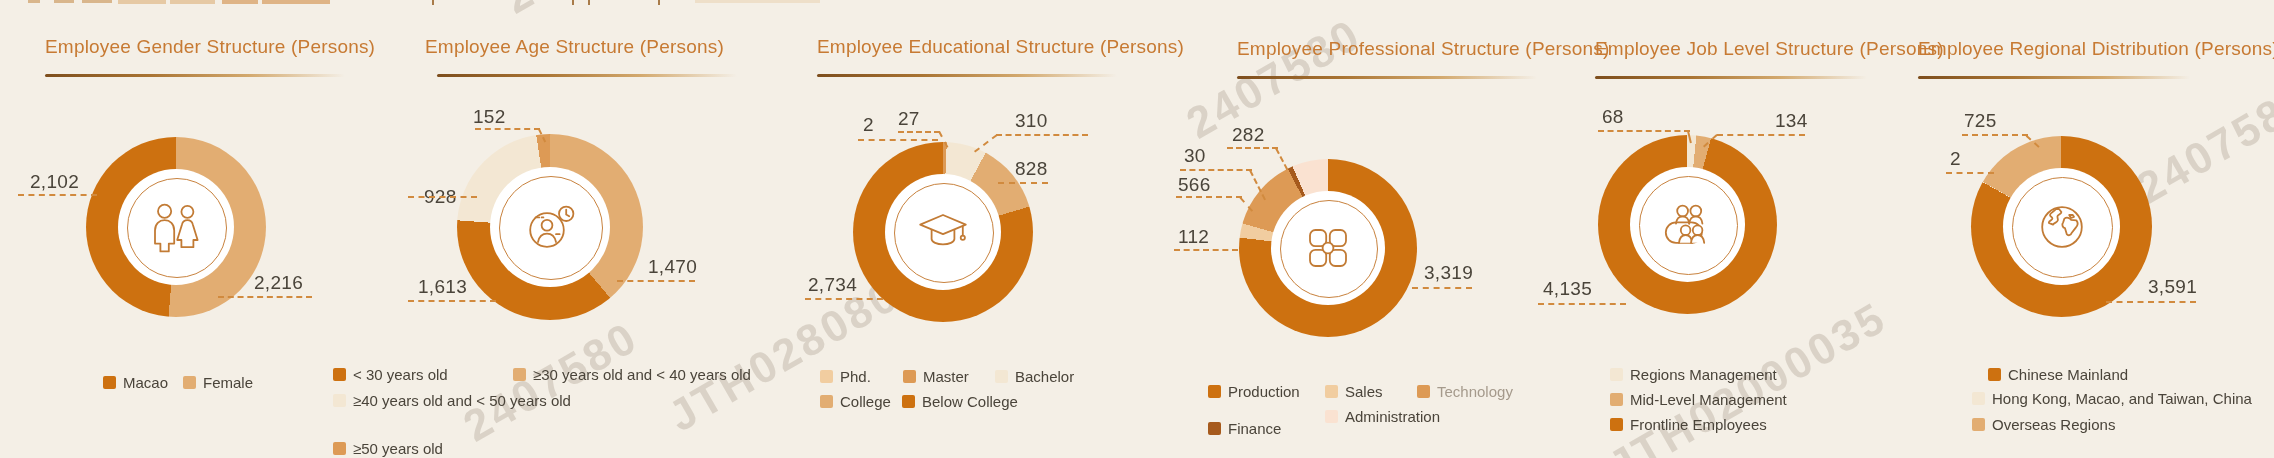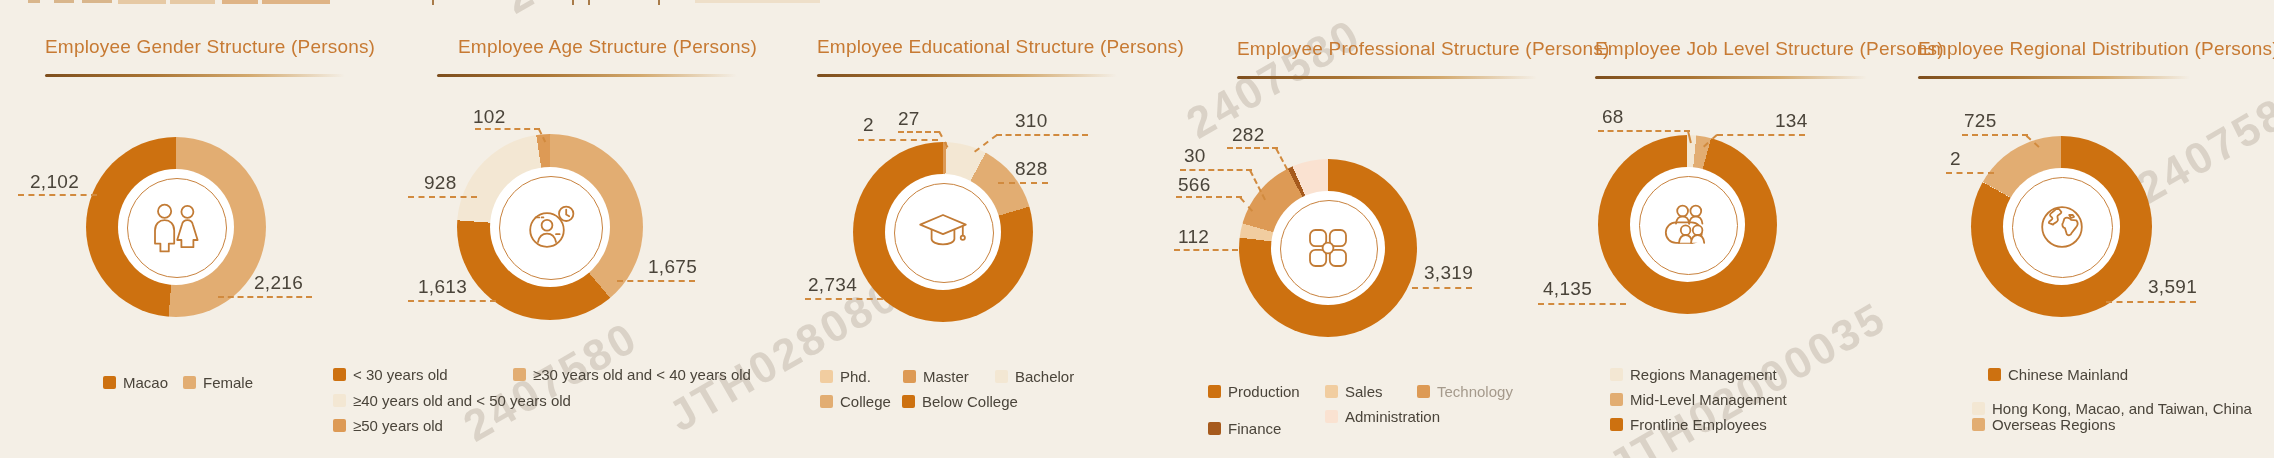--- a/index.html
+++ b/index.html
@@ -93,64 +93,64 @@
       <span class="swatch" style="background: rgb(205, 113, 16);"></span>
       <span class="legend-label">Macao</span>
     </div>
     <div class="legend-item" style="left:183px;top:374px">
       <span class="swatch" style="background: rgb(226, 173, 114);"></span>
       <span class="legend-label">Female</span>
     </div>
   </section>
 
   <section class="chart">
-    <div class="chart-title" style="left:458px;top:36px">Employee Age Structure (Persons)</div>
+    <div class="chart-title" style="left:425px;top:36px">Employee Age Structure (Persons)</div>
     <div class="title-rule" style="left:437px;top:74px;width:300px"></div>
 
     <div class="donut" style="left: 457px; top: 134px; width: 186px; height: 186px; background: conic-gradient(rgb(226, 173, 114) 0deg, rgb(226, 173, 114) 139.65deg, rgb(205, 113, 16) 139.65deg, rgb(205, 113, 16) 274.13deg, rgb(243, 231, 211) 274.13deg, rgb(243, 231, 211) 351.5deg, rgb(221, 154, 85) 351.5deg, rgb(221, 154, 85) 360deg);"></div>
     <div class="hole" style="left:490px;top:167px;width:120px;height:120px"></div>
     <div class="inner-ring" style="left:499px;top:176px;width:102px;height:102px"></div>
     <div class="icon" style="left:520px;top:197px">
       <svg width="60" height="60" viewBox="0 0 100 100" fill="none" stroke="#c27b35" stroke-width="3" stroke-linecap="round">
         <circle cx="45" cy="55" r="28"></circle>
         <circle cx="45" cy="47" r="9"></circle>
         <path d="M30 75 c2-10 8-14 15-14 s13 4 15 14"></path>
         <circle cx="77" cy="28" r="12"></circle>
         <path d="M77 21 v8 l5 3"></path>
         <path d="M26 34 h6 M36 34 h3"></path>
         <path d="M60 62 h6"></path>
       </svg>
     </div>
 
-    <div class="num" style="left:473px;top:106px">102</div>
+    <div class="num" style="left:473px;top:106px">152</div>
     <div class="dash" style="left:475px;top:128px;width:65px"></div>
     <div class="dash rot" style="left:540px;top:129px;width:14px;transform:rotate(64deg)"></div>
 
-    <div class="num" style="left:424px;top:172px">928</div>
+    <div class="num" style="left:424px;top:186px">928</div>
     <div class="dash" style="left:408px;top:196px;width:69px"></div>
 
     <div class="num" style="left:418px;top:276px">1,613</div>
     <div class="dash" style="left:408px;top:300px;width:88px"></div>
 
-    <div class="num" style="left:648px;top:256px">1,675</div>
+    <div class="num" style="left:648px;top:256px">1,470</div>
     <div class="dash" style="left:617px;top:280px;width:78px"></div>
 
     <div class="legend-item" style="left:333px;top:366px">
       <span class="swatch" style="background: rgb(205, 113, 16);"></span>
       <span class="legend-label">&lt; 30 years old</span>
     </div>
     <div class="legend-item" style="left:513px;top:366px">
       <span class="swatch" style="background: rgb(226, 173, 114);"></span>
       <span class="legend-label">≥30 years old and &lt; 40 years old</span>
     </div>
     <div class="legend-item" style="left:333px;top:392px">
       <span class="swatch" style="background: rgb(243, 231, 211);"></span>
       <span class="legend-label">≥40 years old and &lt; 50 years old</span>
     </div>
-    <div class="legend-item" style="left:333px;top:417px">
+    <div class="legend-item" style="left:333px;top:440px">
       <span class="swatch" style="background: rgb(221, 154, 85);"></span>
       <span class="legend-label">≥50 years old</span>
     </div>
   </section>
 
   <section class="chart">
     <div class="chart-title" style="left:817px;top:36px">Employee Educational Structure (Persons)</div>
     <div class="title-rule" style="left:817px;top:74px;width:300px"></div>
 
     <div class="donut" style="left: 853px; top: 142px; width: 180px; height: 180px; background: conic-gradient(rgb(241, 205, 160) 0deg, rgb(241, 205, 160) 0.17deg, rgb(221, 154, 85) 0.17deg, rgb(221, 154, 85) 2.42deg, rgb(243, 231, 211) 2.42deg, rgb(243, 231, 211) 28.26deg, rgb(226, 173, 114) 28.26deg, rgb(226, 173, 114) 73.62deg, rgb(205, 113, 16) 73.62deg, rgb(205, 113, 16) 360deg);"></div>
@@ -329,21 +329,21 @@
     <div class="num" style="left:1950px;top:148px">2</div>
     <div class="dash" style="left:1946px;top:172px;width:48px"></div>
 
     <div class="num" style="left:2148px;top:276px">3,591</div>
     <div class="dash" style="left:2106px;top:301px;width:90px"></div>
 
     <div class="legend-item" style="left:1988px;top:366px">
       <span class="swatch" style="background: rgb(205, 113, 16);"></span>
       <span class="legend-label">Chinese Mainland</span>
     </div>
-    <div class="legend-item" style="left:1972px;top:400px">
+    <div class="legend-item" style="left:1972px;top:390px">
       <span class="swatch" style="background: rgb(243, 231, 211);"></span>
       <span class="legend-label">Hong Kong, Macao, and Taiwan, China</span>
     </div>
     <div class="legend-item" style="left:1972px;top:416px">
       <span class="swatch" style="background: rgb(226, 173, 114);"></span>
       <span class="legend-label">Overseas Regions</span>
     </div>
   </section>
 
 </div>

